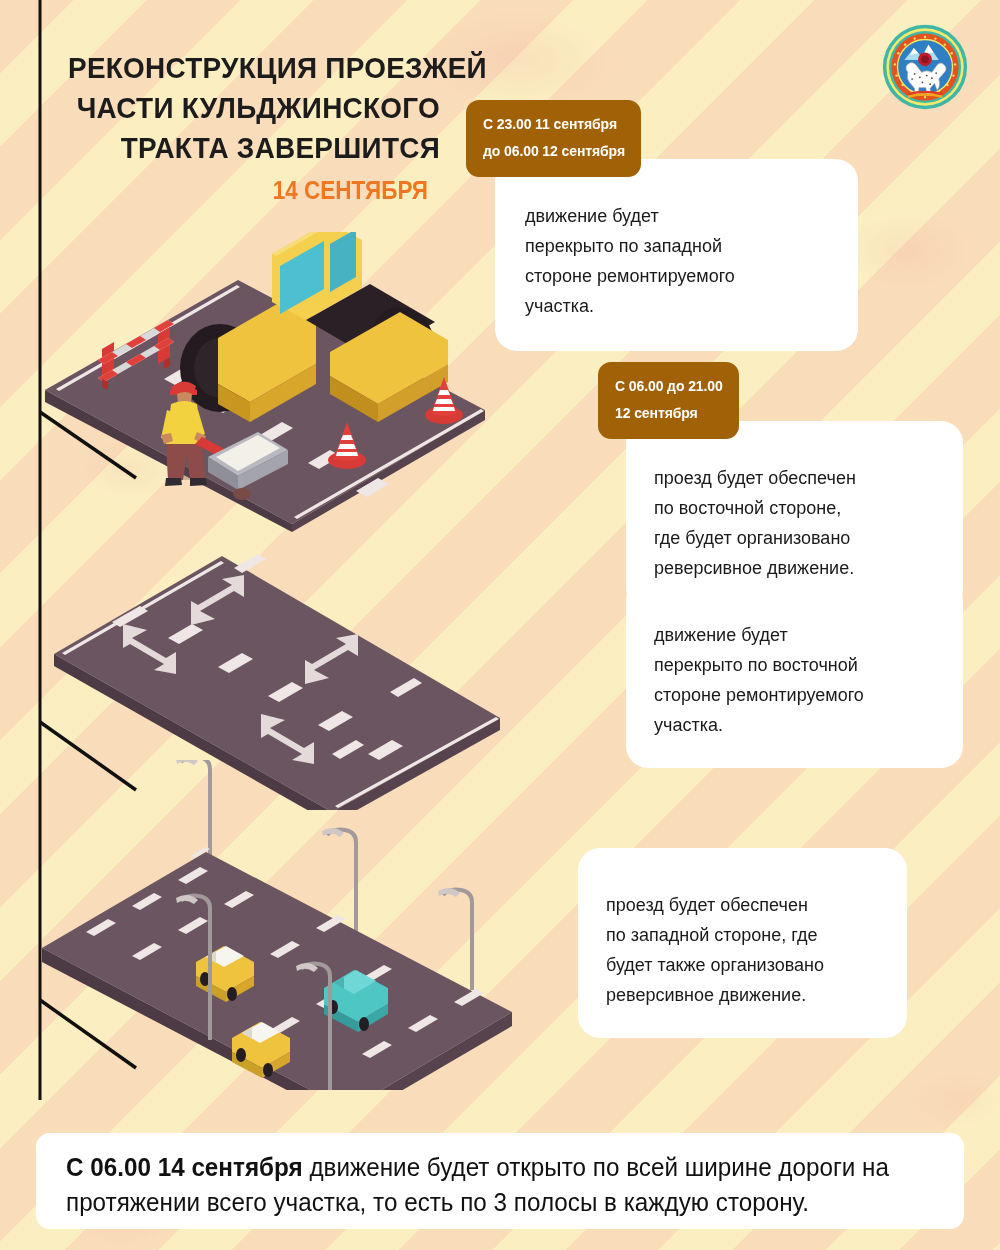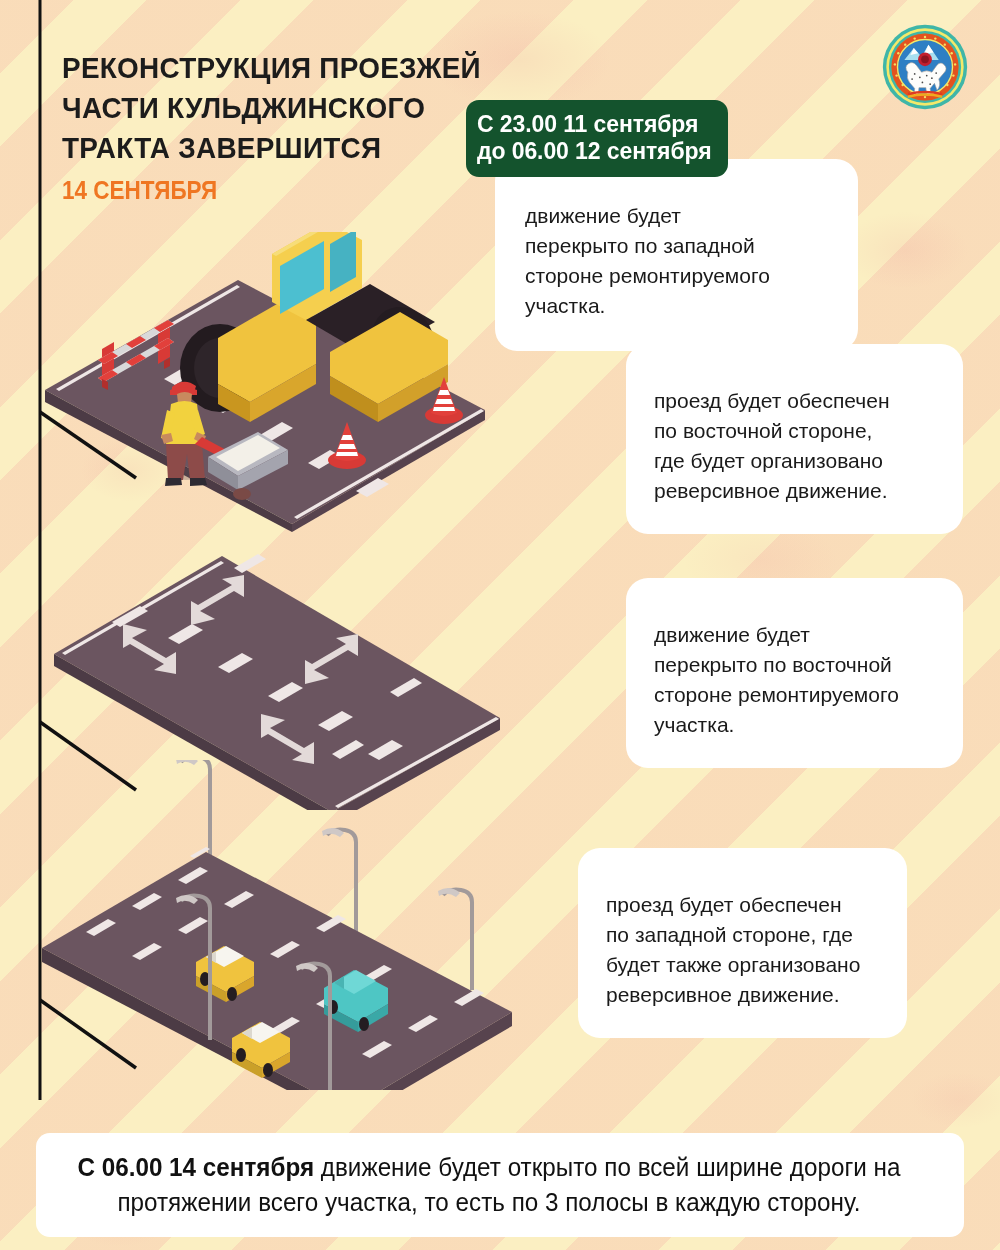--- a/index.html
+++ b/index.html
@@ -33,21 +33,21 @@
       radial-gradient(ellipse 90px 55px at 905px 250px, rgba(236,150,150,0.14), rgba(0,0,0,0) 70%),
       radial-gradient(ellipse 70px 45px at 130px 470px, rgba(236,150,150,0.13), rgba(0,0,0,0) 70%),
       radial-gradient(ellipse 110px 60px at 760px 560px, rgba(236,150,150,0.10), rgba(0,0,0,0) 70%),
       radial-gradient(ellipse 90px 50px at 300px 960px, rgba(236,150,150,0.12), rgba(0,0,0,0) 70%),
       radial-gradient(ellipse 120px 60px at 640px 1170px, rgba(236,150,150,0.13), rgba(0,0,0,0) 70%),
       radial-gradient(ellipse 80px 45px at 120px 1215px, rgba(236,150,150,0.12), rgba(0,0,0,0) 70%),
       radial-gradient(ellipse 70px 40px at 960px 1100px, rgba(236,150,150,0.10), rgba(0,0,0,0) 70%);
   }
 
   
-  #title-block { position: absolute; left: 62px; top: 48px; width: 400px; }
+  #title-block { position: absolute; left: 68px; top: 48px; width: 400px; text-align: right; }
   .title-line {
     font-family: "Liberation Sans Narrow", "Liberation Sans", sans-serif;
     font-weight: bold;
     font-size: 30px;
     letter-spacing: 0.3px;
     line-height: 40px;
     color: #1c1c1c;
     text-transform: uppercase;
     transform: scaleX(0.93);
     transform-origin: left center;
@@ -77,36 +77,36 @@
   #illus-roadwork  { left: 40px;  top: 232px; width: 450px; height: 300px; }
   #illus-reverse   { left: 52px;  top: 540px; width: 450px; height: 270px; }
   #illus-openroad  { left: 40px;  top: 760px; width: 480px; height: 330px; }
 
   
   .card { position: absolute; }
   .card-badge {
     position: relative;
     z-index: 2;
     display: inline-block;
-    background: #14532d;
+    background: #a16207;
     border-radius: 13px;
     color: #ffffff;
     font-weight: bold;
-    font-size: 23px;
+    font-size: 14px;
     line-height: 27px;
-    padding: 11px 16px 12px 11px;
+    padding: 11px 16px 12px 17px;
     white-space: pre-line;
     letter-spacing: -0.1px;
   }
   .card-body {
     position: relative;
     background: #ffffff;
     border-radius: 22px;
     color: #1a1a1a;
-    font-size: 21px;
+    font-size: 18px;
     line-height: 30px;
     white-space: pre-line;
   }
 
   
   #card-1 { left: 466px; top: 100px; width: 392px; }
   #card-1 .card-badge { margin-left: 0px; }
   #card-1 .card-body { margin-top: -18px; margin-left: 29px; width: 363px; padding: 42px 26px 30px 30px; }
 
   
@@ -121,22 +121,21 @@
   #card-4 { left: 552px; top: 866px; width: 355px; }
   #card-4 .card-body { margin-top: -18px; margin-left: 26px; width: 329px; padding: 42px 20px 28px 28px; }
 
   
   #bottom-banner {
     position: absolute;
     left: 36px; top: 1133px;
     width: 928px;
     background: #ffffff;
     border-radius: 14px;
-    padding: 17px 26px 17px 30px;
-    text-align: center;
+    padding: 17px 26px 9px 30px;
   }
   #bottom-text {
     font-family: "Liberation Sans Narrow", "Liberation Sans", sans-serif;
     font-size: 25px;
     line-height: 35px;
     color: #111111;
     transform: scaleX(0.97);
     transform-origin: left center;
   }
   #bottom-text b { font-weight: bold; }
@@ -416,20 +415,22 @@
 <div class="card" id="card-1">
   <div class="card-badge">С 23.00 11 сентября
 до 06.00 12 сентября</div>
   <div class="card-body">движение будет
 перекрыто по западной
 стороне ремонтируемого
 участка.</div>
 </div>
 
 <div class="card" id="card-2">
+  <div class="card-badge">С 06.00 до 21.00
+12 сентября</div>
   <div class="card-body">проезд будет обеспечен
 по восточной стороне,
 где будет организовано
 реверсивное движение.</div>
 </div>
 
 <div class="card" id="card-3">
   <div class="card-body">движение будет
 перекрыто по восточной
 стороне ремонтируемого

